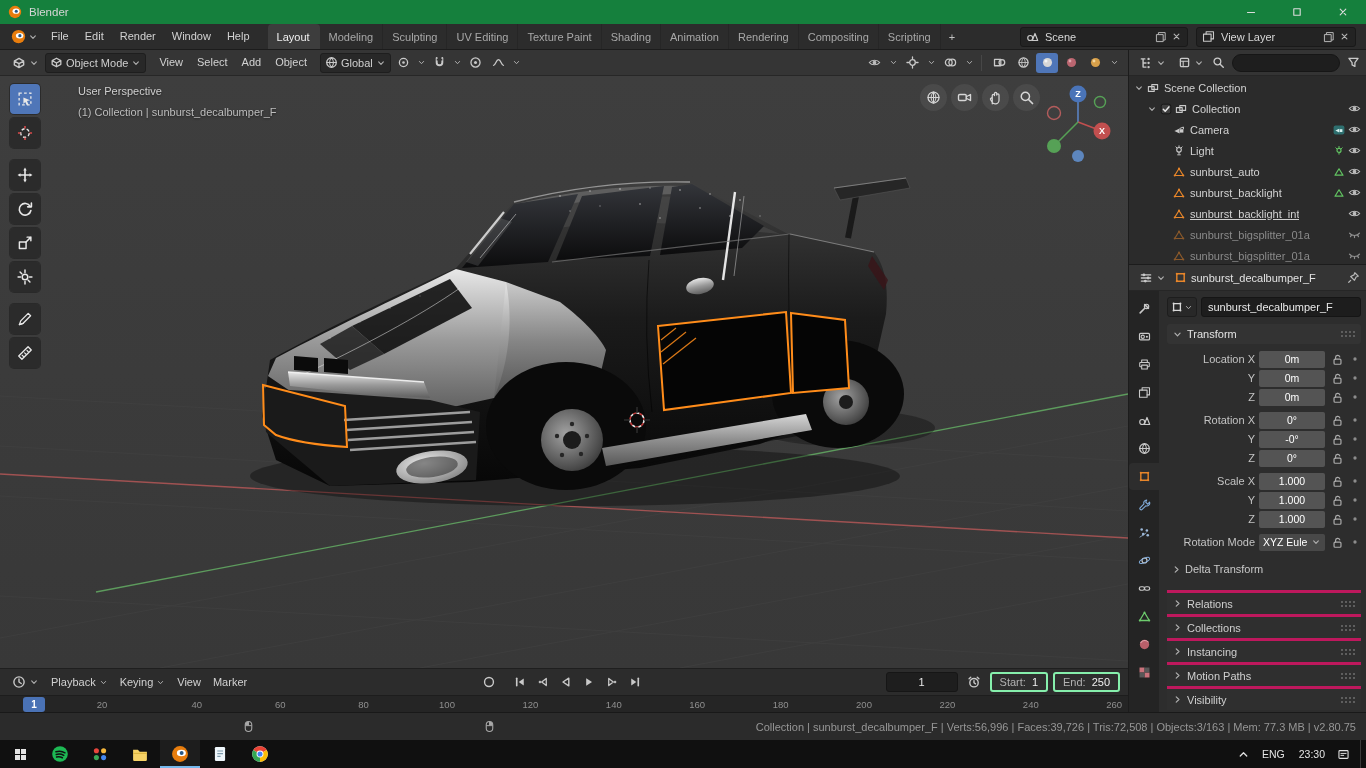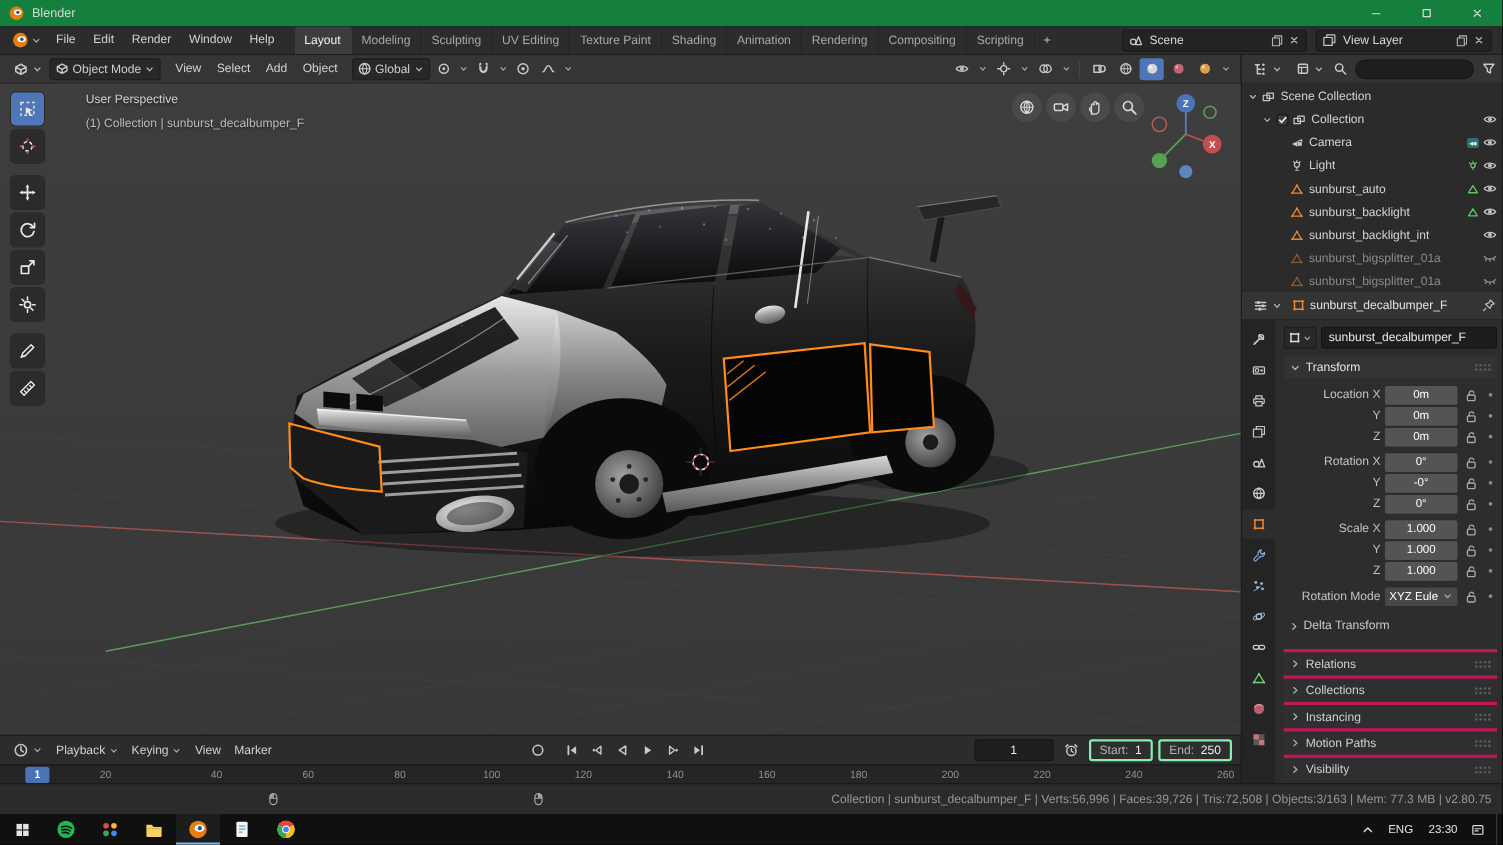--- a/index.html
+++ b/index.html
@@ -743,21 +743,21 @@
               <span class="rv">1</span>
             </div>
             <div class="range-field">
               <span class="rl">End:</span>
               <span class="rv">250</span>
             </div>
           </div>
         </div>
         <div id="tl-ruler">
           <div id="playhead">1</div>
-        <span class="tick" style="left: 96px;">20</span>
+        <span class="tick" style="left: 102px;">20</span>
             <span class="tick" style="left: 196.8px;">40</span>
             <span class="tick" style="left: 280.2px;">60</span>
             <span class="tick" style="left: 363.6px;">80</span>
             <span class="tick" style="left: 447px;">100</span>
             <span class="tick" style="left: 530.4px;">120</span>
             <span class="tick" style="left: 613.8px; margin-top: 33px;">140</span>
             <span class="tick" style="left: 697.2px;">160</span>
             <span class="tick" style="left: 780.6px;">180</span>
             <span class="tick" style="left: 864px;">200</span>
             <span class="tick" style="left: 947.4px;">220</span>
@@ -936,21 +936,21 @@
                   <path d="M6 2.8 L10 9.2 H2 Z" fill="none" stroke="#62c462" stroke-width="1.2" stroke-linecap="round" stroke-linejoin="round"></path>
                 </svg>
               </span>
               <span>
                 <svg width="13" height="13" viewBox="0 0 12 12">
                   <path d="M1.2 6 C3.2 3.2 8.8 3.2 10.8 6 C8.8 8.8 3.2 8.8 1.2 6 Z" fill="none" stroke="#bdbdbd" stroke-width="1.1" stroke-linecap="round" stroke-linejoin="round"></path>
                   <circle cx="6" cy="6" r="1.7" fill="#bdbdbd"></circle>
                 </svg>
               </span>
             </div>
-            <div class="out-row" style="padding-left: 30px;">
+            <div class="out-row" style="padding-left: 30px; text-decoration: underline;">
               <span class="out-exp"></span>
               <span class="obj-ico">
                 <svg width="12" height="12" viewBox="0 0 12 12">
                   <path d="M6 2.5 L10.3 9.5 H1.7 Z" fill="none" stroke="#e8862a" stroke-width="1.2" stroke-linecap="round" stroke-linejoin="round"></path>
                   <circle cx="6" cy="2.5" r="1" fill="#e8862a"></circle>
                   <circle cx="10.3" cy="9.5" r="1" fill="#e8862a"></circle>
                   <circle cx="1.7" cy="9.5" r="1" fill="#e8862a"></circle>
                 </svg>
               </span>
               <span class="lbl">sunburst_backlight_int</span>

